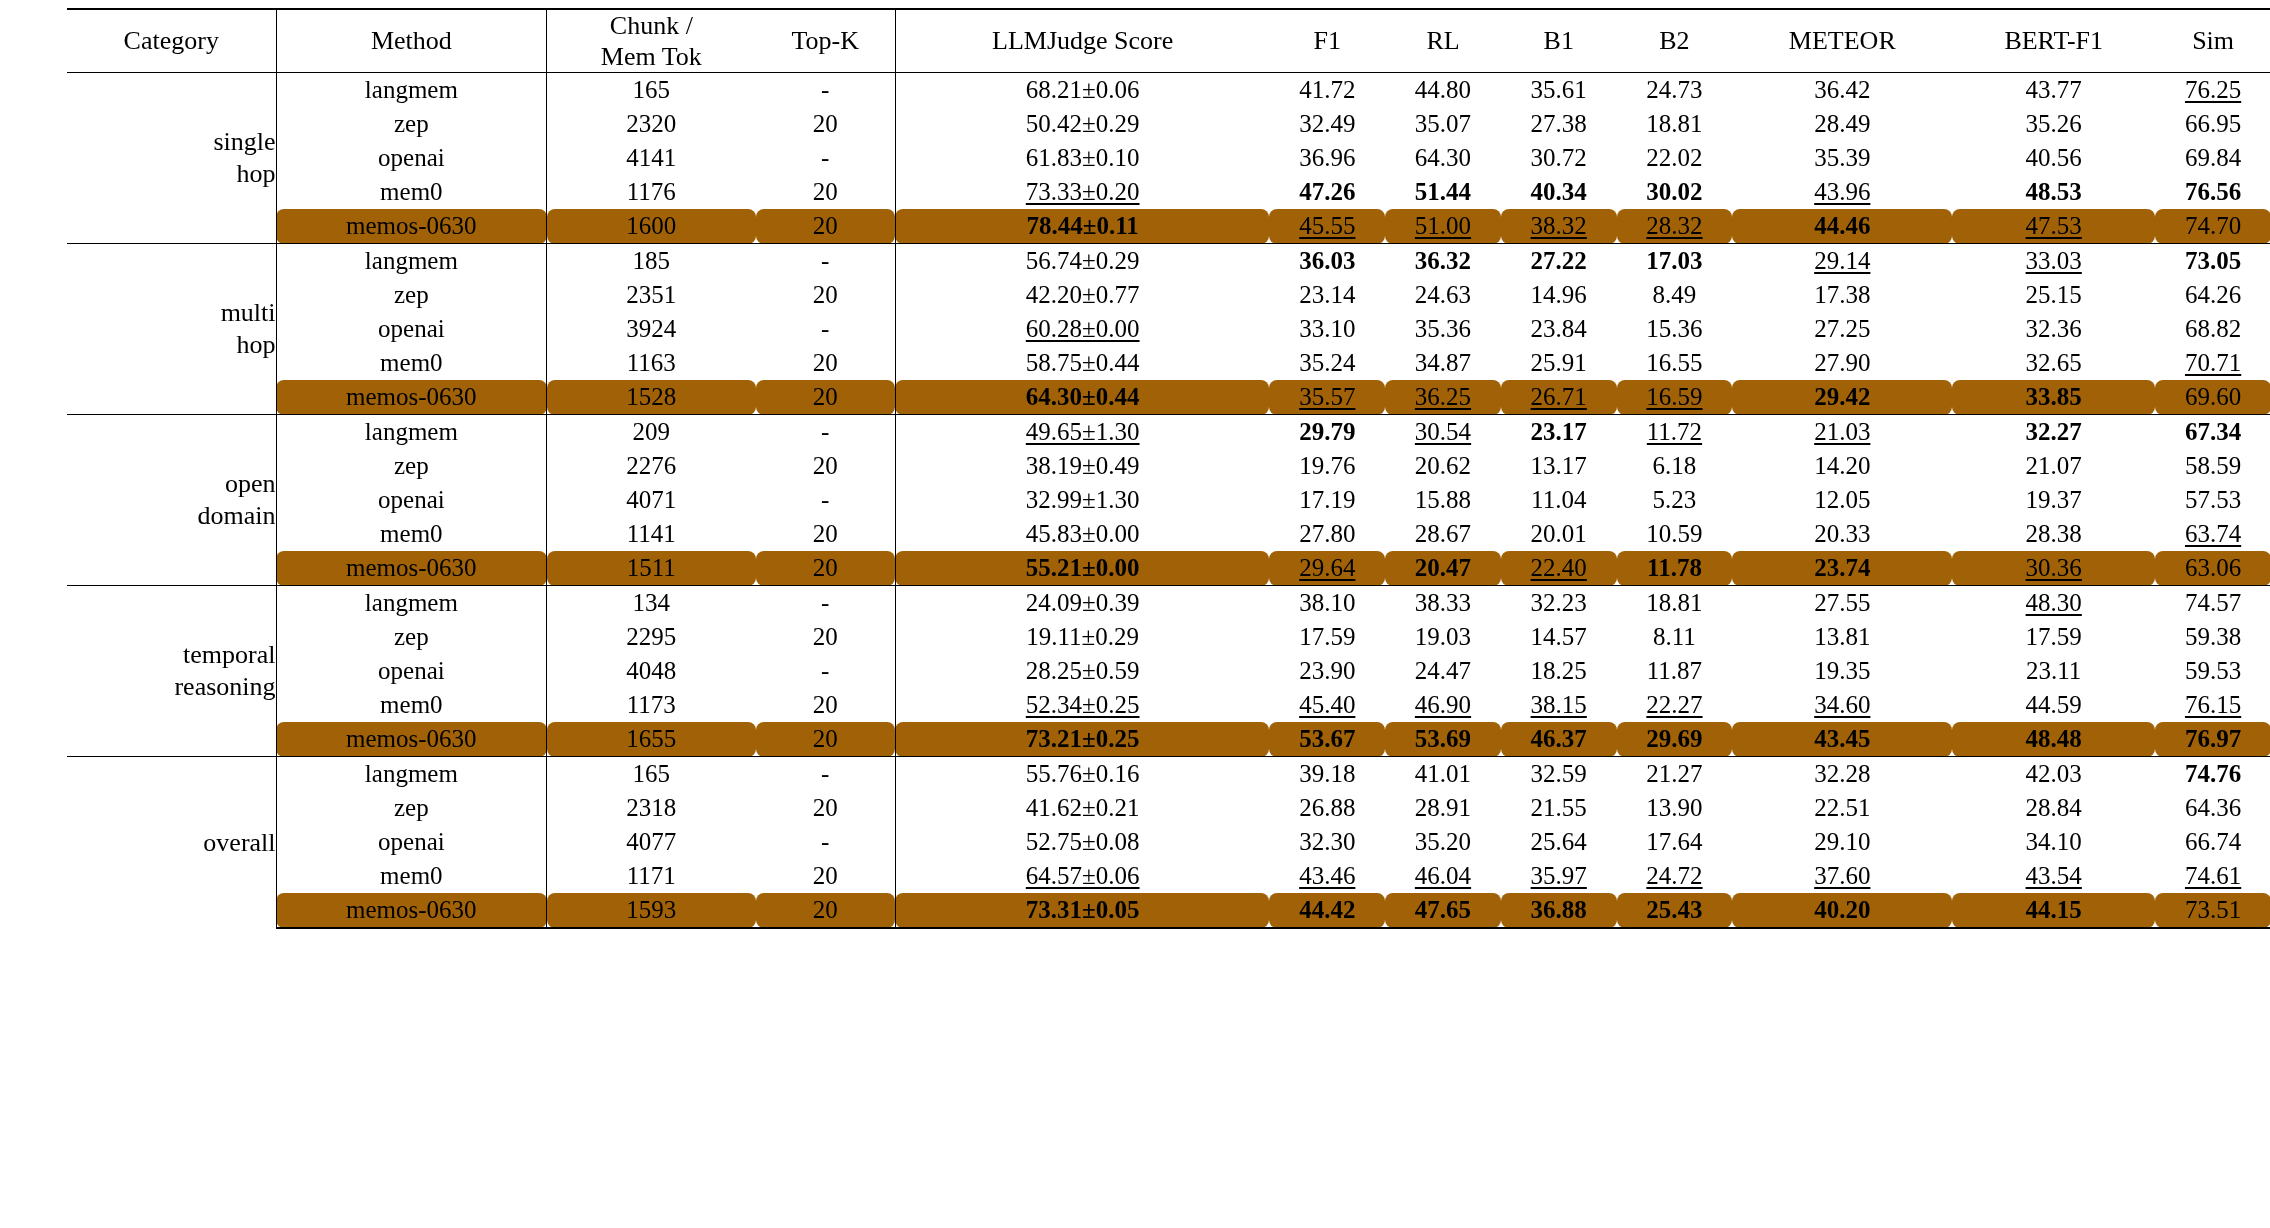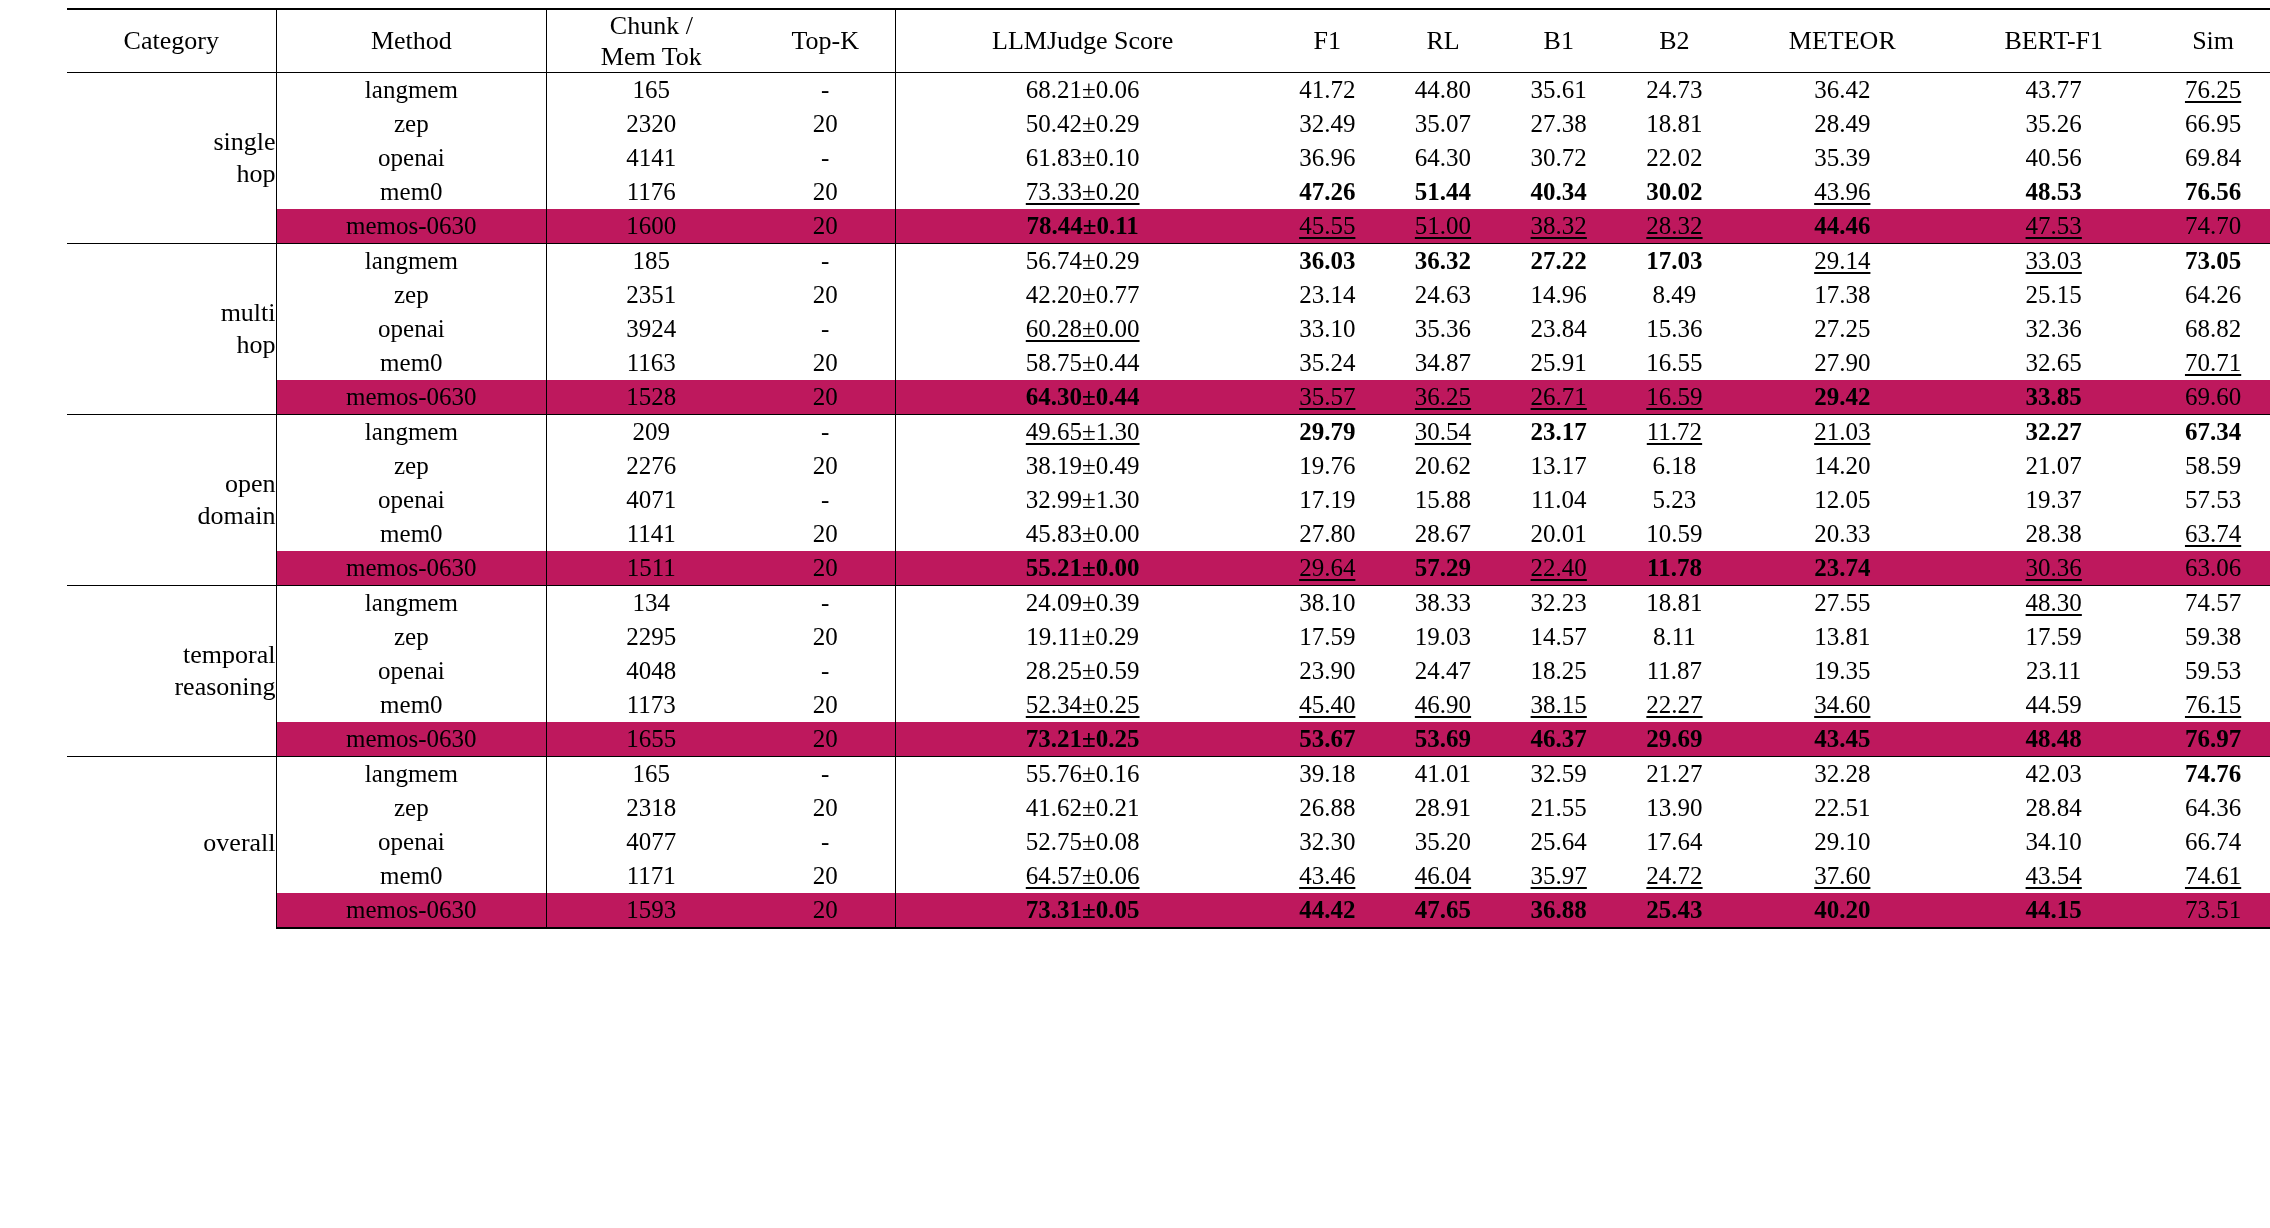--- a/index.html
+++ b/index.html
@@ -59,21 +59,22 @@
   }
   td.num {
     text-align: center;
     font-size: 25px;
   }
   tbody tr td {
     padding: 9px 8px;
     height: 34px;
   }
   .shaded td {
-    background: #be185d;
+    background: #a16207;
+    border-radius: 8px;
   }
   .b { font-weight: bold; }
   .u { text-decoration: underline; text-underline-offset: 3px; }
   .hdr-two {
     display: block;
     line-height: 1.2;
   }
   .group-sep td {
     border-top: 1.6px solid #000;
   }
@@ -296,21 +297,21 @@
           <td class="num"><span>20.33</span></td>
           <td class="num"><span>28.38</span></td>
           <td class="num"><span class="u">63.74</span></td>
         </tr>
         <tr class="shaded">
           <td class="method-cell vline">memos-0630</td>
           <td class="num vline">1511</td>
           <td class="num">20</td>
           <td class="num vline"><span class="b">55.21±0.00</span></td>
           <td class="num"><span class="u">29.64</span></td>
-          <td class="num"><span class="b">57.29</span></td>
+          <td class="num"><span class="b">20.47</span></td>
           <td class="num"><span class="u">22.40</span></td>
           <td class="num"><span class="b">11.78</span></td>
           <td class="num"><span class="b">23.74</span></td>
           <td class="num"><span class="u">30.36</span></td>
           <td class="num"><span>63.06</span></td>
         </tr>
         <tr class="group-sep">
           <td class="cat-cell" rowspan="5">
             <div>temporal</div>
             <div>reasoning</div>

